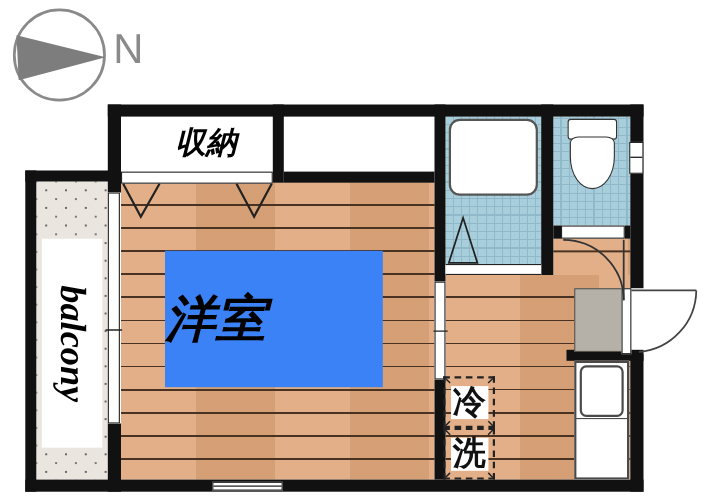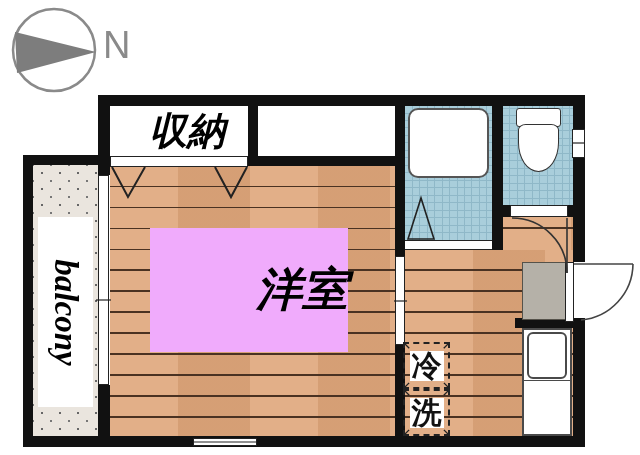--- a/index.html
+++ b/index.html
@@ -34,25 +34,25 @@
     display:flex;align-items:center;justify-content:center;}
   .dashbox span{position:relative;z-index:10;background:#fff;padding:0 2px;
     font-family:"DejaVu Sans",sans-serif;font-style:normal;font-weight:600;font-size:30px;color:#111;line-height:1;}
   .overlay{position:absolute;left:0;top:0;z-index:5;pointer-events:none;}
   .north-n{position:absolute;left:103px;top:26px;font-family:"Liberation Sans",sans-serif;
     font-size:38px;font-weight:400;color:var(--compass-gray,#8a8a8a);line-height:1;}
   .balcony-strip{position:absolute;left:38px;top:217px;width:55px;height:190px;background:#fff;
     display:flex;align-items:center;justify-content:center;}
   .balcony-strip span{transform:rotate(90deg);white-space:nowrap;font-size:33px;font-style:italic;
     font-weight:bold;color:#000;}
-  .roomlabel{position:absolute;left:150px;top:228px;width:198px;height:124px;background:#f0abfc;
-    display:flex;flex-direction:column;align-items:flex-end;justify-content:center;z-index:4;}
+  .roomlabel{position:absolute;left:150px;top:228px;width:198px;height:124px;background:#3b82f6;
+    display:flex;flex-direction:column;align-items:flex-start;justify-content:center;z-index:4;}
   .roomlabel div{font-size:46px;line-height:56px;font-style:italic;font-weight:bold;color:#000;white-space:nowrap;}
   .closetlabel{position:absolute;left:110px;top:106px;width:154px;height:50px;display:flex;
-    align-items:center;justify-content:center;font-size:38px;line-height:1;z-index:4;}
+    align-items:center;justify-content:center;font-size:28px;line-height:1;z-index:4;}
 </style>
 </head>
 <body>
 
 <div class="canvas">
 
   <div class="north-n">N</div>
 
   <div class="dots" style="left:33px;top:165px;width:65px;height:271px;"></div>
   <div class="wood" style="left:110px;top:166px;width:285px;height:270px;"></div>

